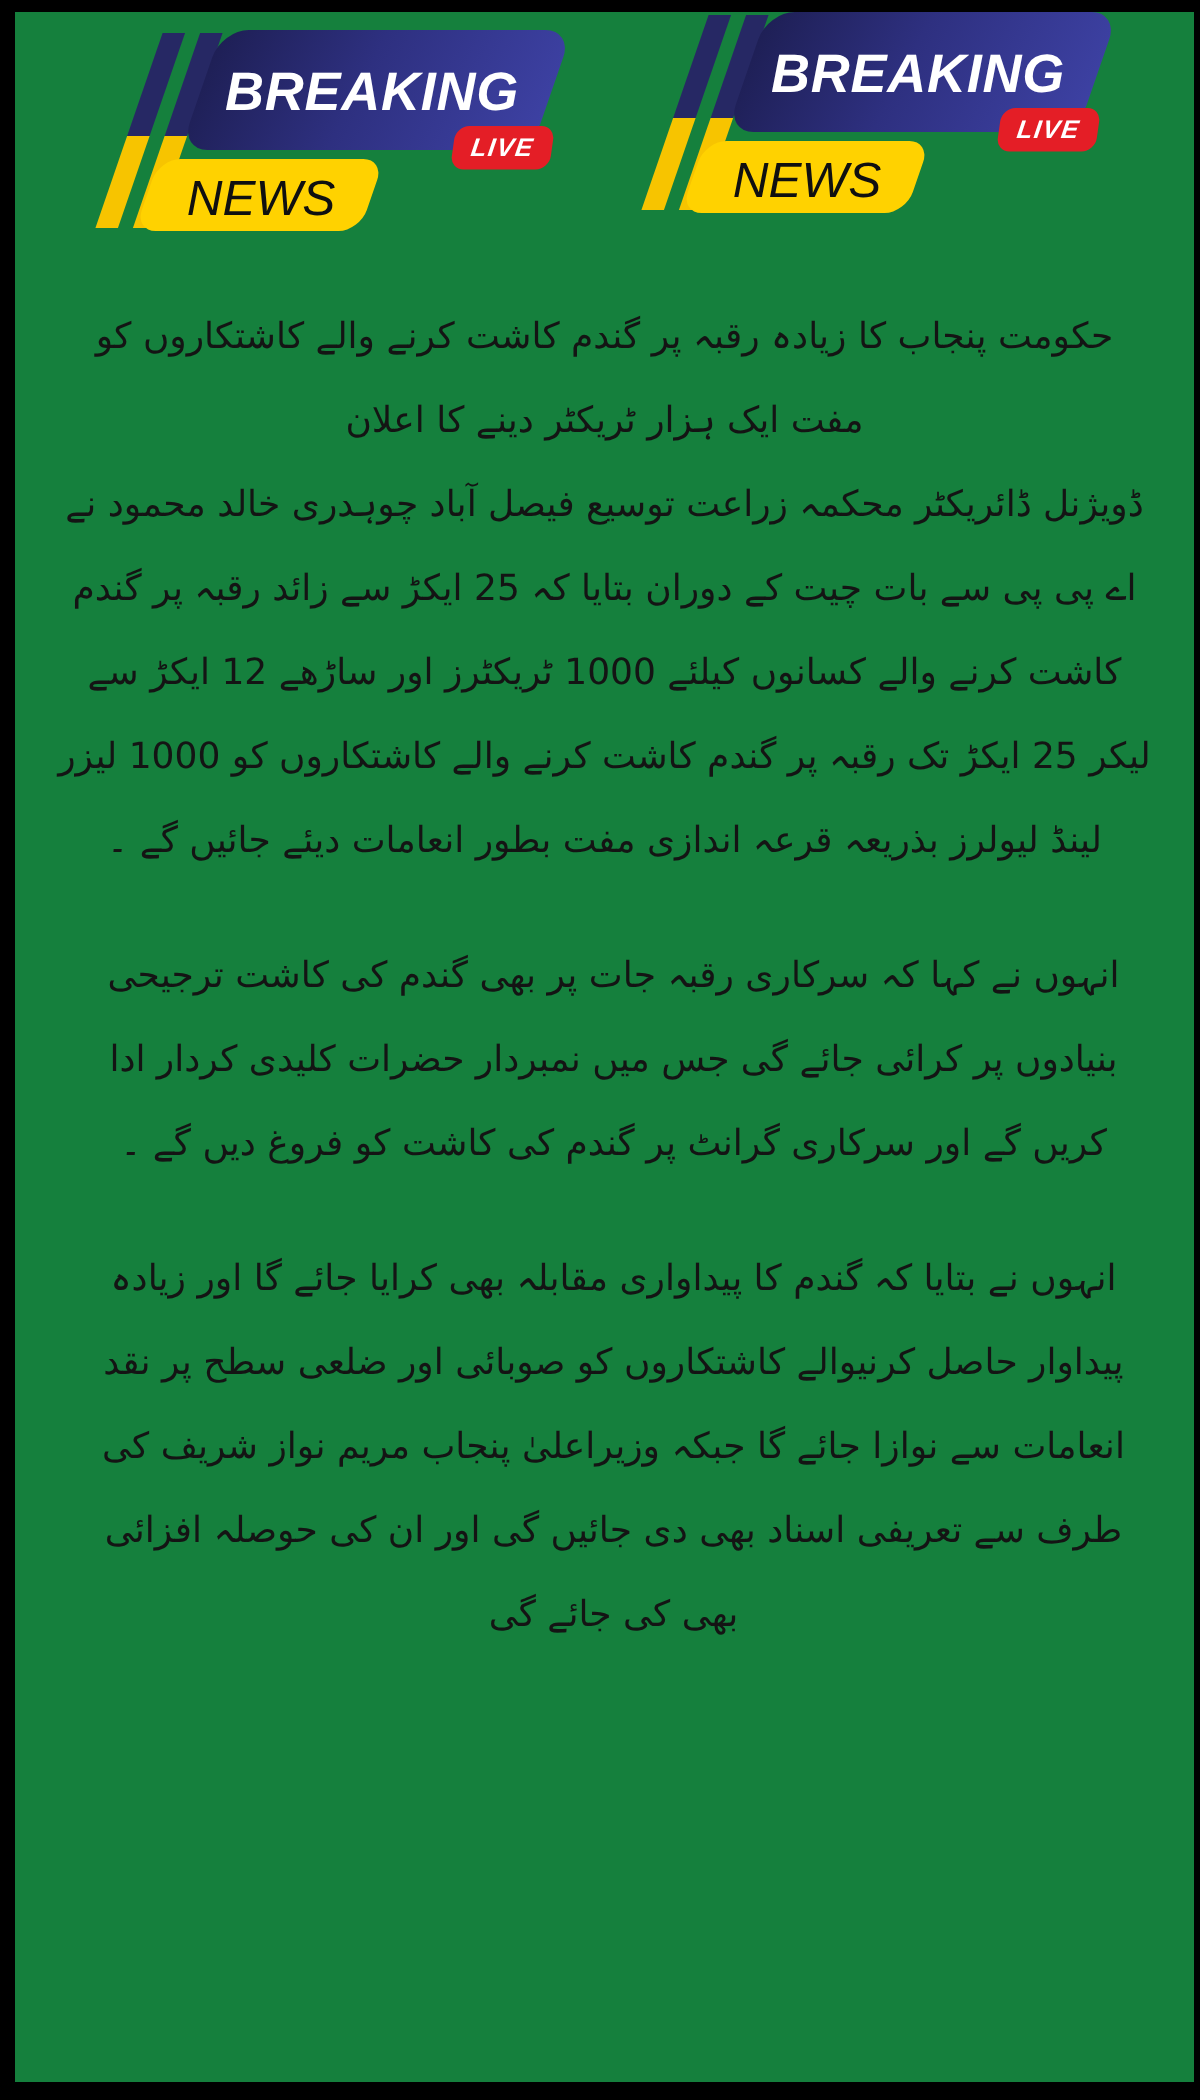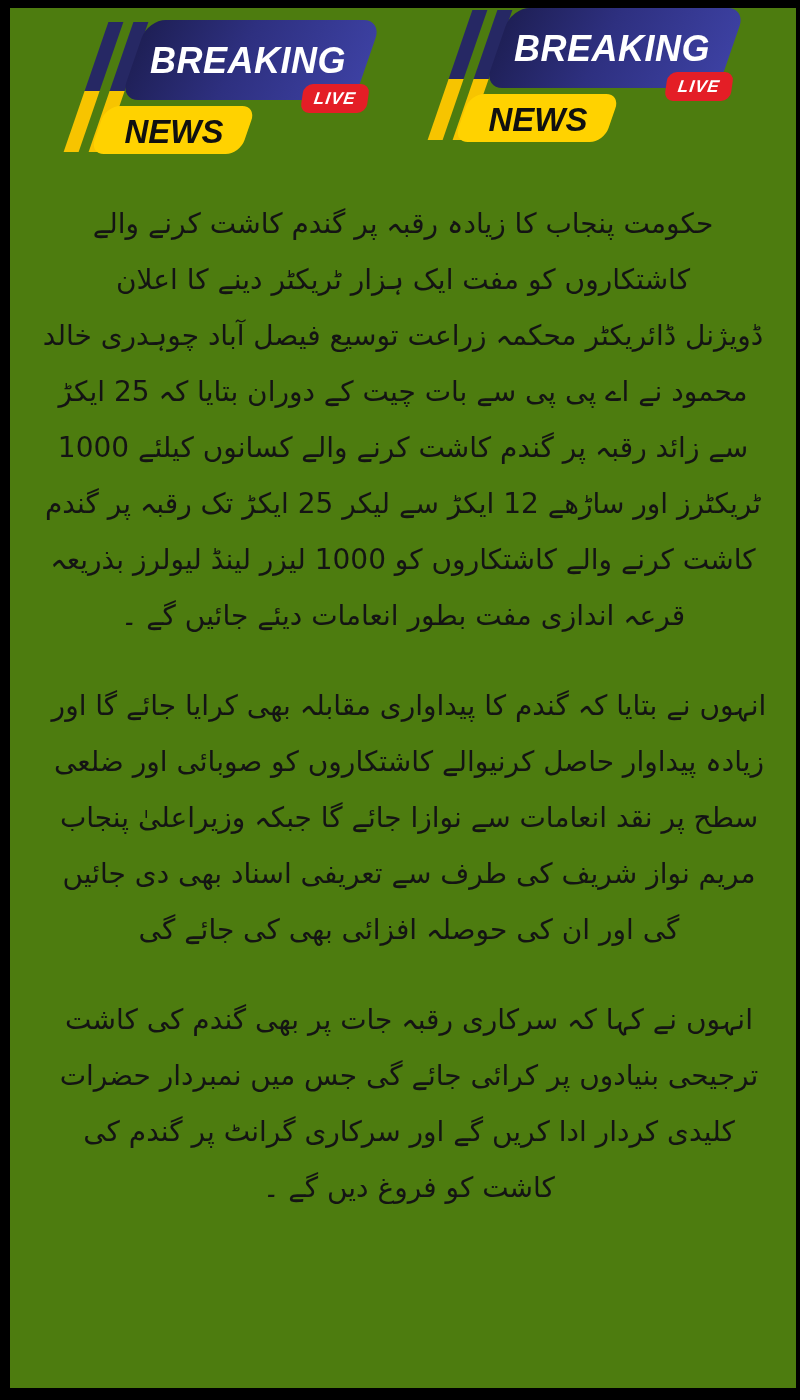--- a/index.html
+++ b/index.html
@@ -6,21 +6,21 @@
   body {
     width:800px; height:1400px;
     background:#000000;
     font-family:"DejaVu Sans", sans-serif;
     position:relative;
     overflow:hidden;
   }
   .card {
     position:absolute;
     left:10px; top:8px; right:4px; bottom:12px;
-    background:#4d7c0f;
+    background:#15803d;
   }
 
   
   .logo-row { position:absolute; left:0; top:0; width:786px; height:155px; }
   .bn-logo { position:absolute; width:312px; height:142px; }
   .bn-logo.first  { left:46px;  top:12px; }
   .bn-logo.second { left:410px; top:0px; }
 
   .stripe {
     position:absolute; top:2px; width:15px; height:130px;
@@ -46,21 +46,21 @@
   .bn-box-yellow {
     position:absolute; left:42px; top:86px; width:150px; height:48px;
     border-radius:14px;
     transform:skewX(-19deg);
     background:#ffd200;
   }
   .bn-news {
     position:absolute; left:50px; top:93px; width:136px;
     text-align:center;
     font-family:"Liberation Sans", sans-serif;
-    font-style:italic; font-weight:700; font-size:33px;
+    font-style:italic; font-weight:400; font-size:33px;
     color:#101010;
   }
   .bn-live {
     position:absolute; left:246px; top:64px; width:66px; height:29px;
     border-radius:9px;
     transform:skewX(-8deg);
     background:#e41e26;
     display:flex; align-items:center; justify-content:center;
     font-family:"Liberation Sans", sans-serif;
     font-style:italic; font-weight:700; font-size:17px;
@@ -71,21 +71,21 @@
   .article {
     position:absolute; left:0; top:160px; width:786px;
     padding:28px 26px 0 26px;
     box-sizing:border-box;
     direction:rtl;
     text-align:center;
     color:#141414;
   }
   .article-heading, .article-para {
     font-family:"DejaVu Sans", sans-serif;
-    font-size:28px;
+    font-size:24px;
     line-height:56px;
     margin:0;
   }
   .article-heading { margin-bottom:0; }
   .article-para { margin-top:0; margin-bottom:0; }
   .article-para + .article-para { margin-top:34px;margin-left:12px; }
   .article-para.lead { margin-top:0; }
 </style>
 </head>
 <body>
@@ -112,17 +112,17 @@
       <div class="bn-breaking">BREAKING</div>
       <div class="bn-news">NEWS</div>
       <div class="bn-live">LIVE</div>
     </div>
 
   </div>
 
   <div class="article">
     <p class="article-heading">حکومت پنجاب کا زیادہ رقبہ پر گندم کاشت کرنے والے کاشتکاروں کو مفت ایک ہزار ٹریکٹر دینے کا اعلان</p>
     <p class="article-para">ڈویژنل ڈائریکٹر محکمہ زراعت توسیع فیصل آباد چوہدری خالد محمود نے اے پی پی سے بات چیت کے دوران بتایا کہ 25 ایکڑ سے زائد رقبہ پر گندم کاشت کرنے والے کسانوں کیلئے 1000 ٹریکٹرز اور ساڑھے 12 ایکڑ سے لیکر 25 ایکڑ تک رقبہ پر گندم کاشت کرنے والے کاشتکاروں کو 1000 لیزر لینڈ لیولرز بذریعہ قرعہ اندازی مفت بطور انعامات دیئے جائیں گے ۔</p>
+    <p class="article-para">انہوں نے کہا کہ سرکاری رقبہ جات پر بھی گندم کی کاشت ترجیحی بنیادوں پر کرائی جائے گی جس میں نمبردار حضرات کلیدی کردار ادا کریں گے اور سرکاری گرانٹ پر گندم کی کاشت کو فروغ دیں گے ۔</p>
     <p class="article-para">انہوں نے بتایا کہ گندم کا پیداواری مقابلہ بھی کرایا جائے گا اور زیادہ پیداوار حاصل کرنیوالے کاشتکاروں کو صوبائی اور ضلعی سطح پر نقد انعامات سے نوازا جائے گا جبکہ وزیراعلیٰ پنجاب مریم نواز شریف کی طرف سے تعریفی اسناد بھی دی جائیں گی اور ان کی حوصلہ افزائی بھی کی جائے گی</p>
-    <p class="article-para">انہوں نے کہا کہ سرکاری رقبہ جات پر بھی گندم کی کاشت ترجیحی بنیادوں پر کرائی جائے گی جس میں نمبردار حضرات کلیدی کردار ادا کریں گے اور سرکاری گرانٹ پر گندم کی کاشت کو فروغ دیں گے ۔</p>
   </div>
 
 </div>
 
 </body></html>

